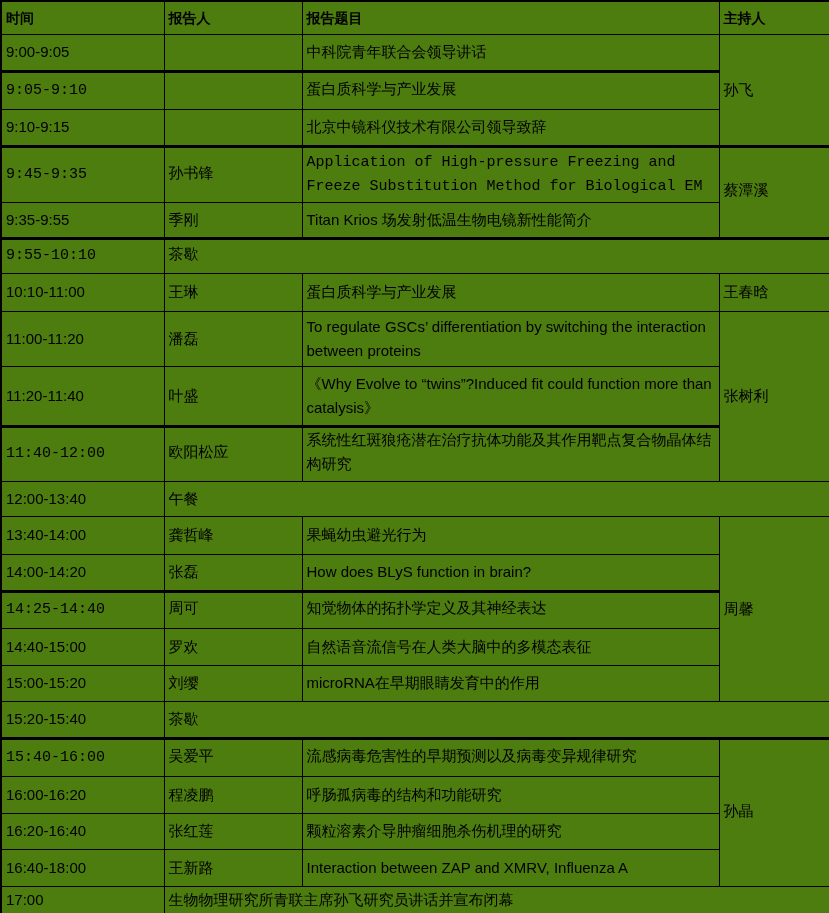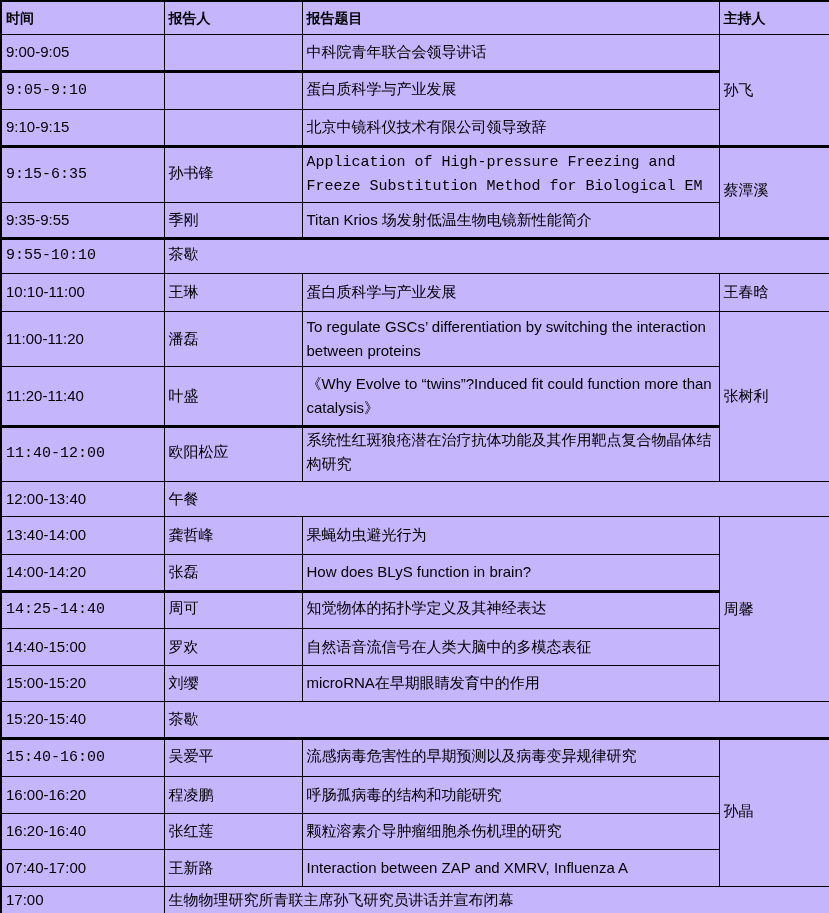--- a/index.html
+++ b/index.html
@@ -3,21 +3,21 @@
 <meta charset="utf-8">
 <style>
   html, body {
     margin: 0;
     padding: 0;
     background: #ffffff;
   }
   .page {
     width: 829px;
     height: 913px;
-    background: #c4b5fd;
+    background: #4d7c0f;
     overflow: hidden;
   }
   table.schedule {
     border-collapse: collapse;
     table-layout: fixed;
     width: 829px;
     border: 2px solid #000000;
     font-family: "Liberation Sans", "DejaVu Sans", sans-serif;
     font-size: 15px;
     color: #000000;
@@ -78,21 +78,21 @@
       <td>蛋白质科学与产业发展</td>
     </tr>
 
     <tr style="height:37px">
       <td>9:10-9:15</td>
       <td></td>
       <td>北京中镜科仪技术有限公司领导致辞</td>
     </tr>
 
     <tr style="height:56px" class="thick-top">
-      <td>9:15-6:35</td>
+      <td>9:45-9:35</td>
       <td>孙书锋</td>
       <td>Application of High-pressure Freezing and Freeze Substitution Method for Biological EM</td>
       <td rowspan="2">蔡潭溪</td>
     </tr>
 
     <tr style="height:36px">
       <td>9:35-9:55</td>
       <td>季刚</td>
       <td>Titan Krios 场发射低温生物电镜新性能简介</td>
     </tr>
@@ -182,21 +182,21 @@
       <td>呼肠孤病毒的结构和功能研究</td>
     </tr>
 
     <tr style="height:36px">
       <td>16:20-16:40</td>
       <td>张红莲</td>
       <td>颗粒溶素介导肿瘤细胞杀伤机理的研究</td>
     </tr>
 
     <tr style="height:37px">
-      <td>07:40-17:00</td>
+      <td>16:40-18:00</td>
       <td>王新路</td>
       <td>Interaction between ZAP and XMRV, Influenza A</td>
     </tr>
 
     <tr style="height:28px">
       <td>17:00</td>
       <td colspan="3">生物物理研究所青联主席孙飞研究员讲话并宣布闭幕</td>
     </tr>
 
   </tbody>

